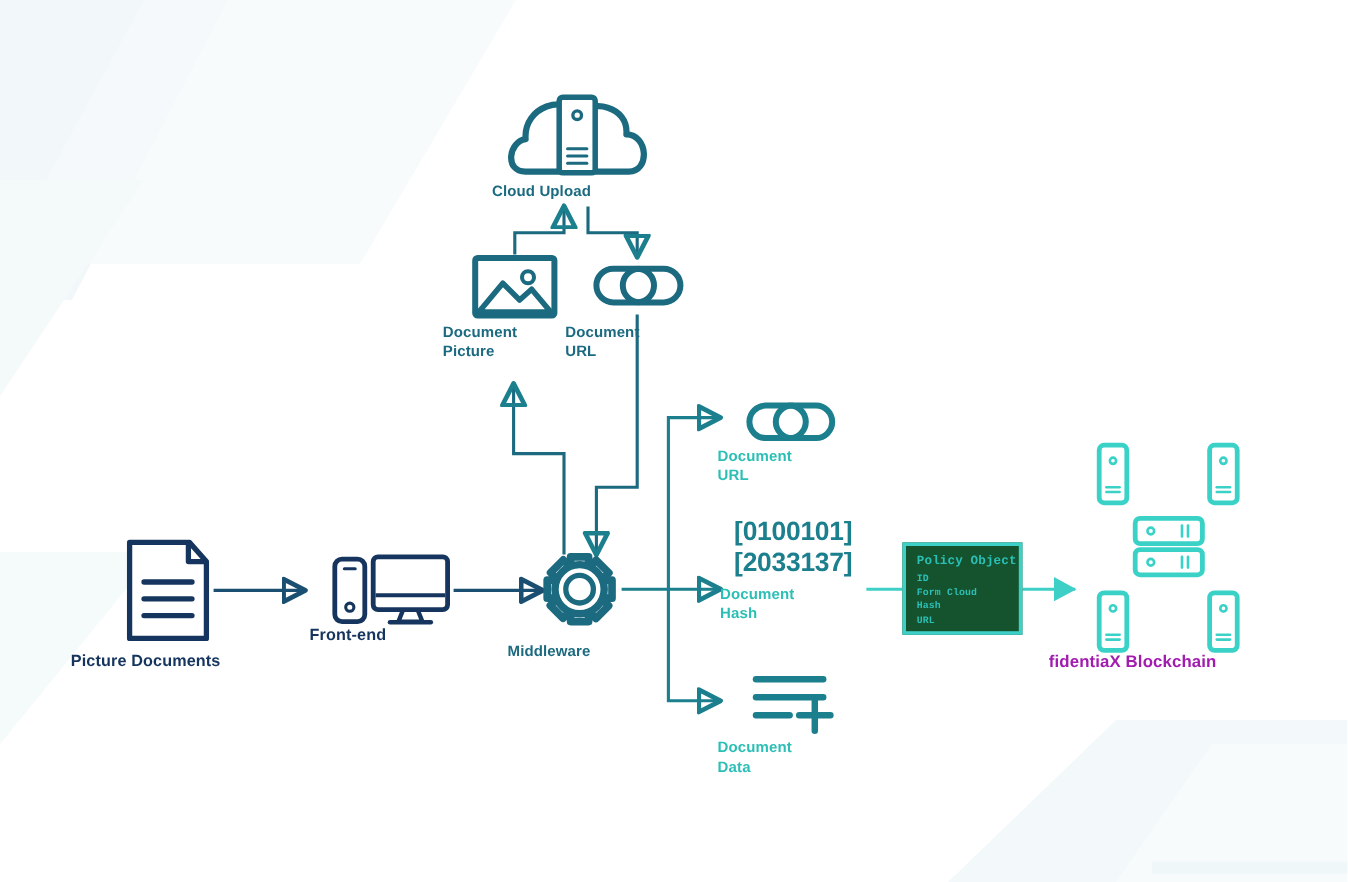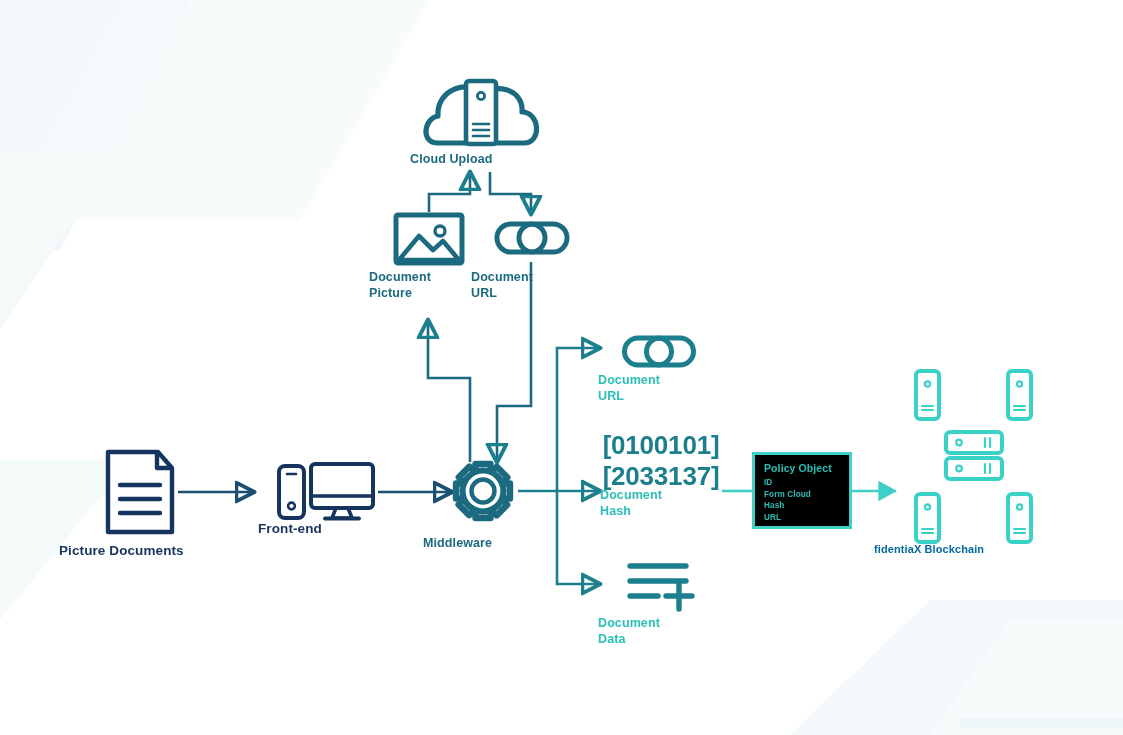--- a/index.html
+++ b/index.html
@@ -38,39 +38,40 @@
   }
   .label-mid {
     color: #1b6a80;
     font-size: 12.5px;
   }
   .label-teal {
     color: #2bbfb6;
     font-size: 12.5px;
   }
   .label-blockchain {
-    color: #0369a1;
-    font-size: 11px;
+    color: #a21caf;
+    font-size: 14px;
   }
   .hash-text {
     position: absolute;
     color: #1b7f8e;
     font-weight: bold;
-    font-size: 26px;
+    font-size: 22px;
     line-height: 1.18;
     text-align: center;
     white-space: pre-line;
     letter-spacing: -0.2px;
     pointer-events: none;
   }
   .policy-box {
     position: absolute;
     box-sizing: border-box;
     border: 3px solid #3ecfc6;
-    background: #000000;
+    background: #14532d;
+    font-family: Liberation Mono, monospace;
   }
   .policy-title {
     color: #2bbfb6;
     font-weight: bold;
     font-size: 10.5px;
     margin: 7px 0 3px 9px;
     letter-spacing: 0.1px;
   }
   .policy-line {
     color: #2bbfb6;

